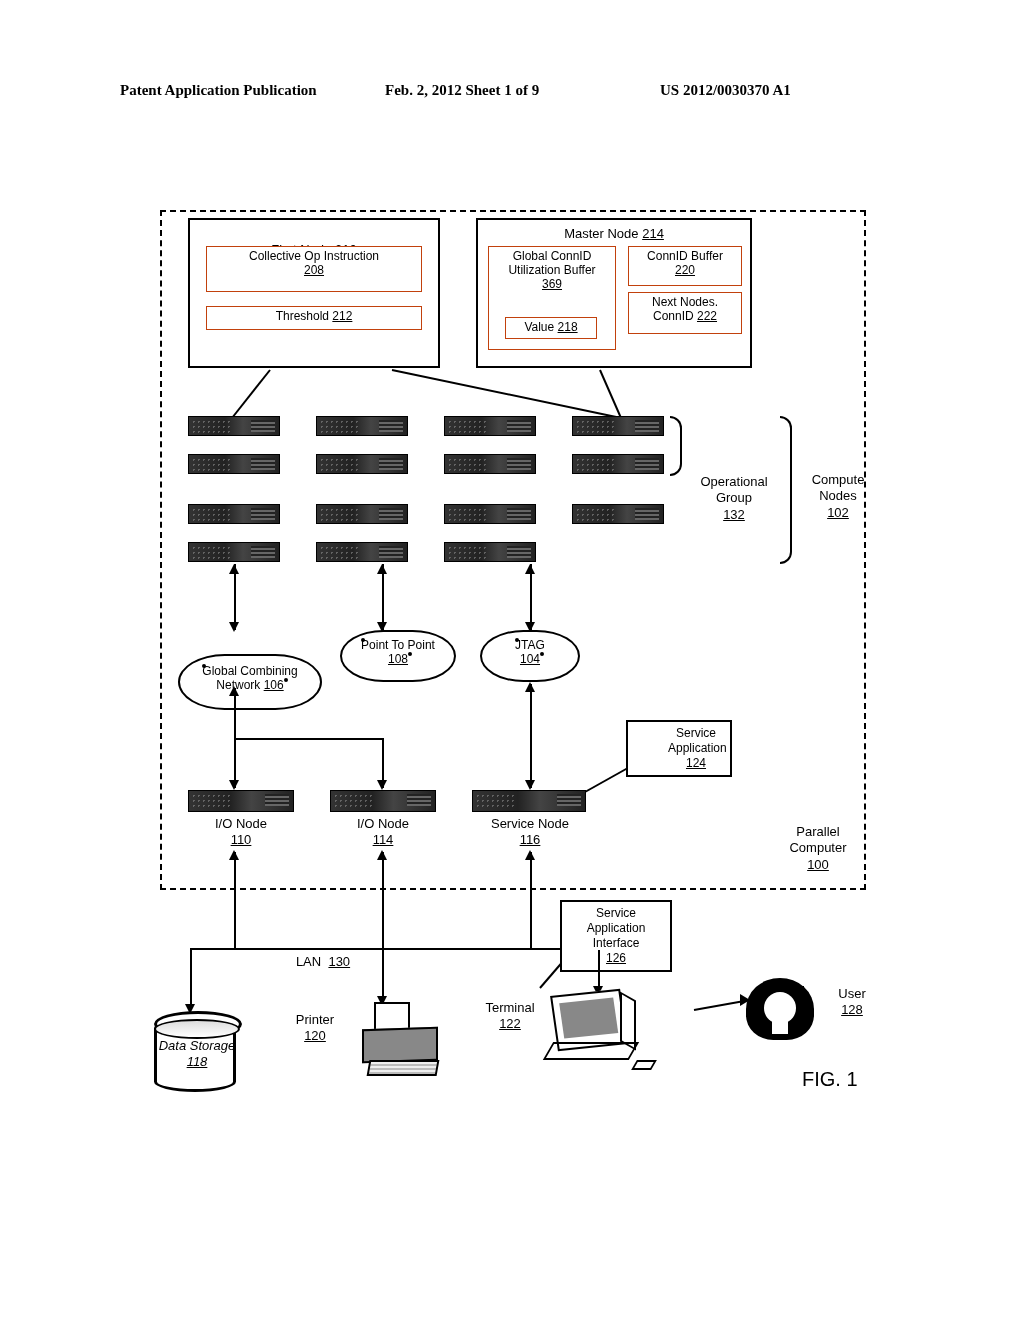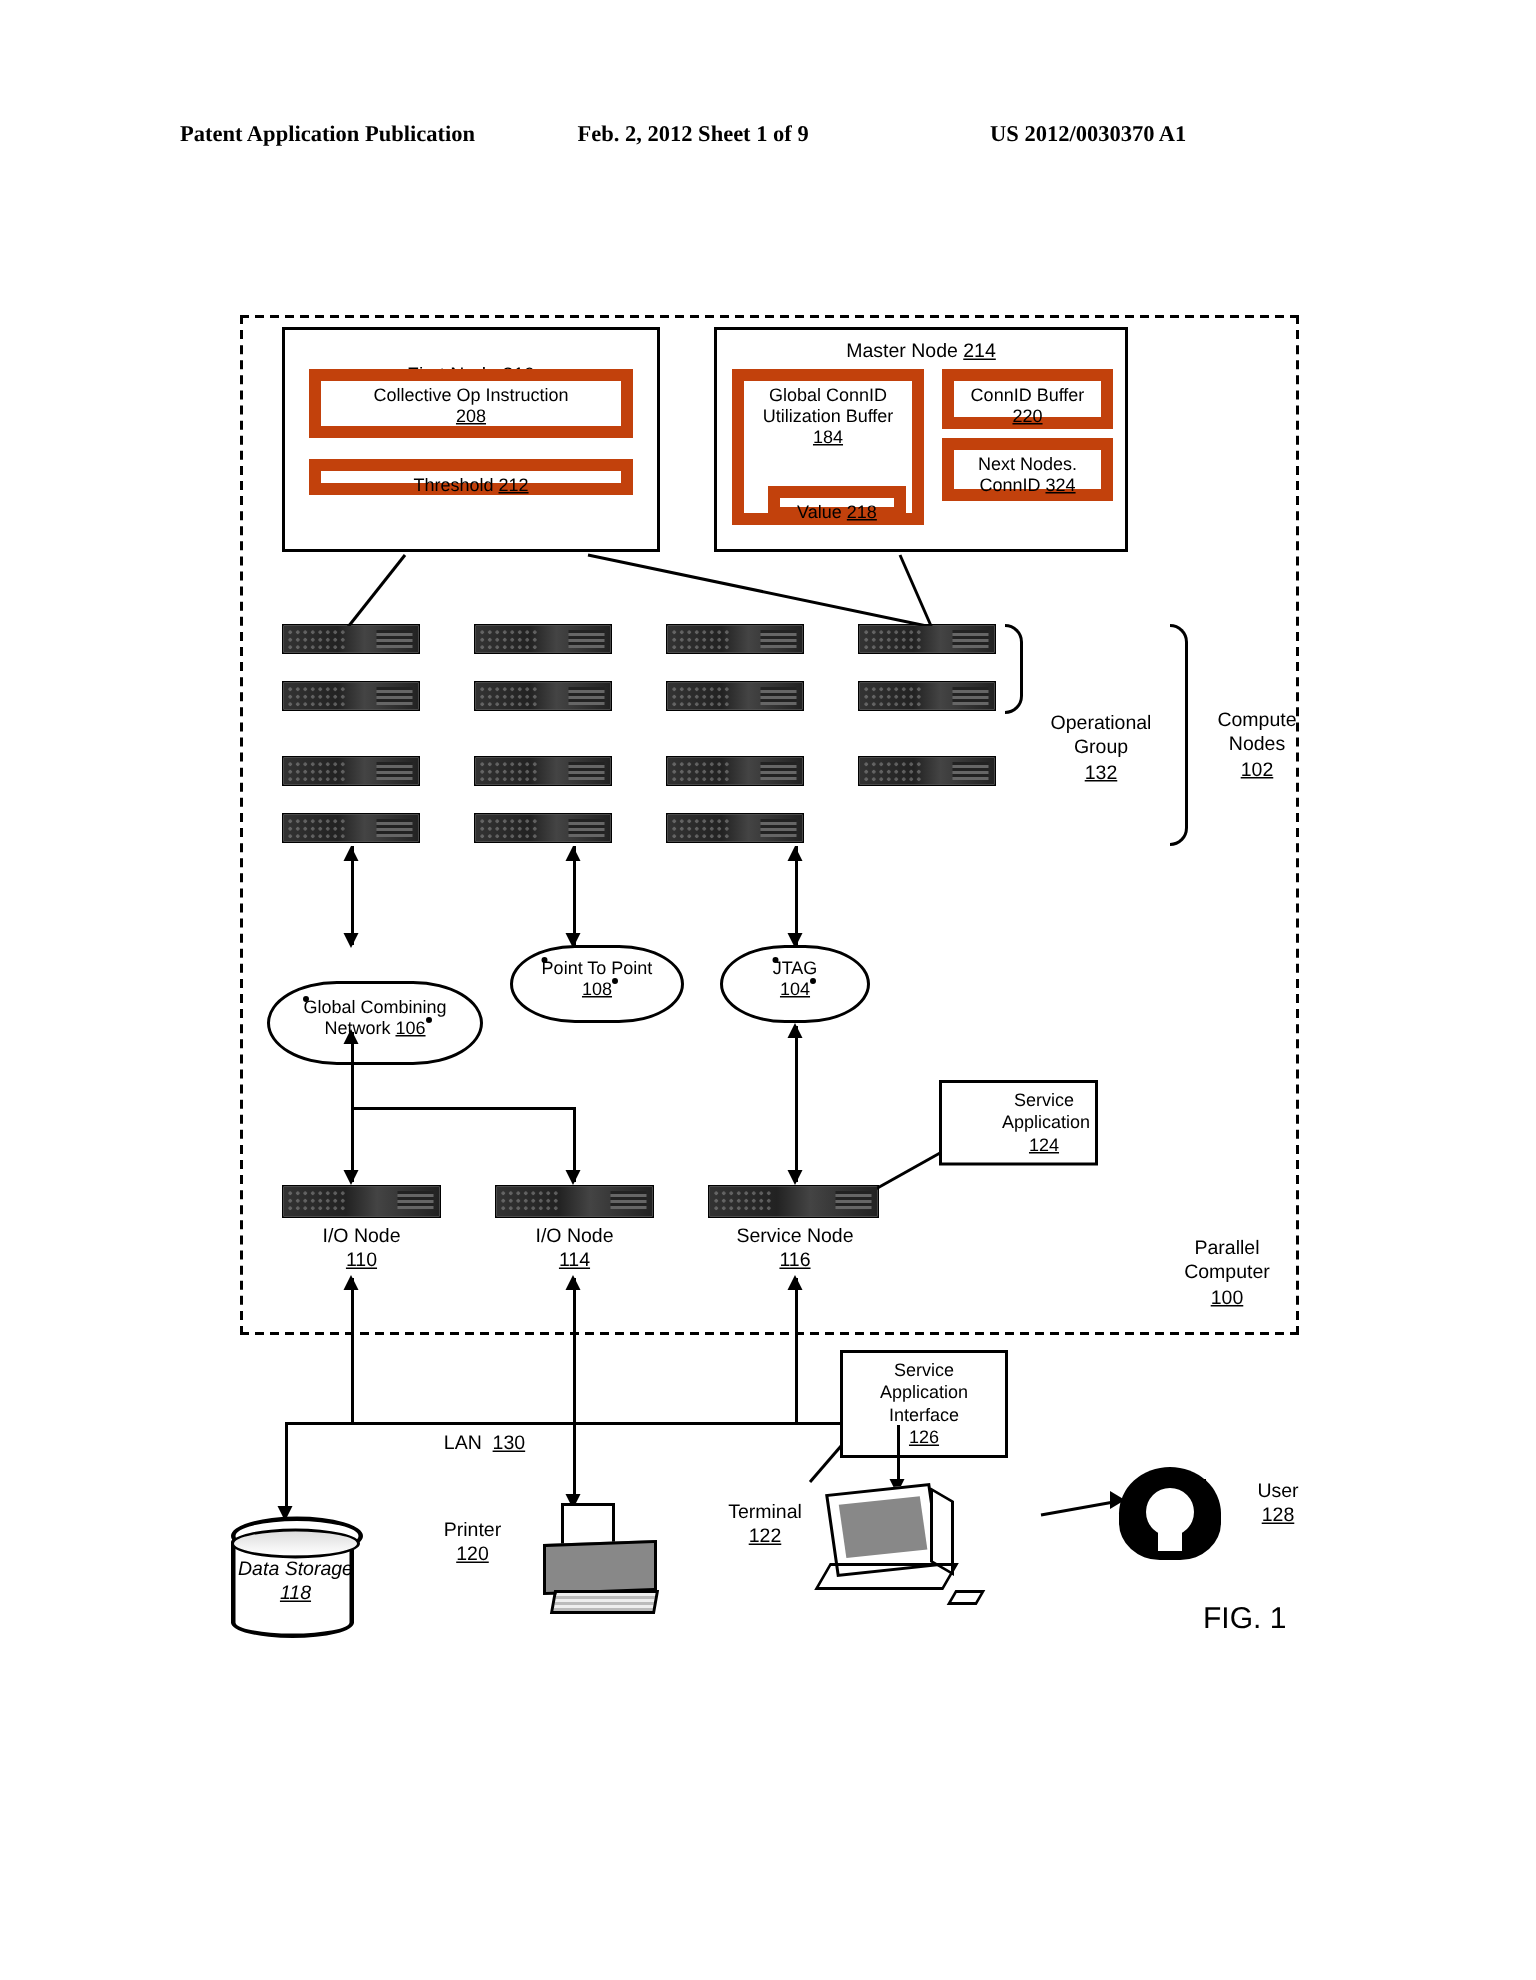--- a/index.html
+++ b/index.html
@@ -49,21 +49,21 @@
     background: #fff;
     text-align: center;
     font-family: Arial, sans-serif;
     font-size: 13px;
     padding: 4px;
   }
   .first-node { left: 28px; top: 8px; width: 252px; height: 150px; }
   .master-node { left: 316px; top: 8px; width: 276px; height: 150px; }
 
   .inner-box {
-    border: 8px solid #c2410c;
+    border: 1px solid #c2410c;
     position: absolute;
     font-size: 12px;
     text-align: center;
     padding: 3px 4px;
     background: #fff;
     line-height: 1.15;
   }
 
   .rack-unit {
     position: absolute;
@@ -288,33 +288,33 @@
     </div>
   </div>
 
   <div class="node-box master-node">
     <div style="margin-top:2px;">
       <span>Master Node</span>
       <span class="underline">214</span>
     </div>
     <div class="inner-box" style="left:10px; top:26px; width:128px; height:104px;">
       <span>Global ConnID Utilization Buffer</span><br>
-      <span class="underline">184</span>
+      <span class="underline">369</span>
       <div class="inner-box" style="left:16px; top:70px; width:92px; height:22px;">
         <span>Value</span>
         <span class="underline">218</span>
       </div>
     </div>
     <div class="inner-box" style="left:150px; top:26px; width:114px; height:40px;">
       <span>ConnID Buffer</span><br>
       <span class="underline">220</span>
     </div>
     <div class="inner-box" style="left:150px; top:72px; width:114px; height:42px;">
       <span>Next Nodes. ConnID</span>
-      <span class="underline">324</span>
+      <span class="underline">222</span>
     </div>
   </div>
 
   <svg style="position:absolute; left:0; top:0; width:720px; height:900px; pointer-events:none;">
     <line x1="110" y1="160" x2="72" y2="208" stroke="#000" stroke-width="2"></line>
     <line x1="232" y1="160" x2="461" y2="208" stroke="#000" stroke-width="2"></line>
     <line x1="440" y1="160" x2="461" y2="208" stroke="#000" stroke-width="2"></line>
 
     <line x1="475" y1="554" x2="400" y2="596" stroke="#000" stroke-width="2"></line>
 

